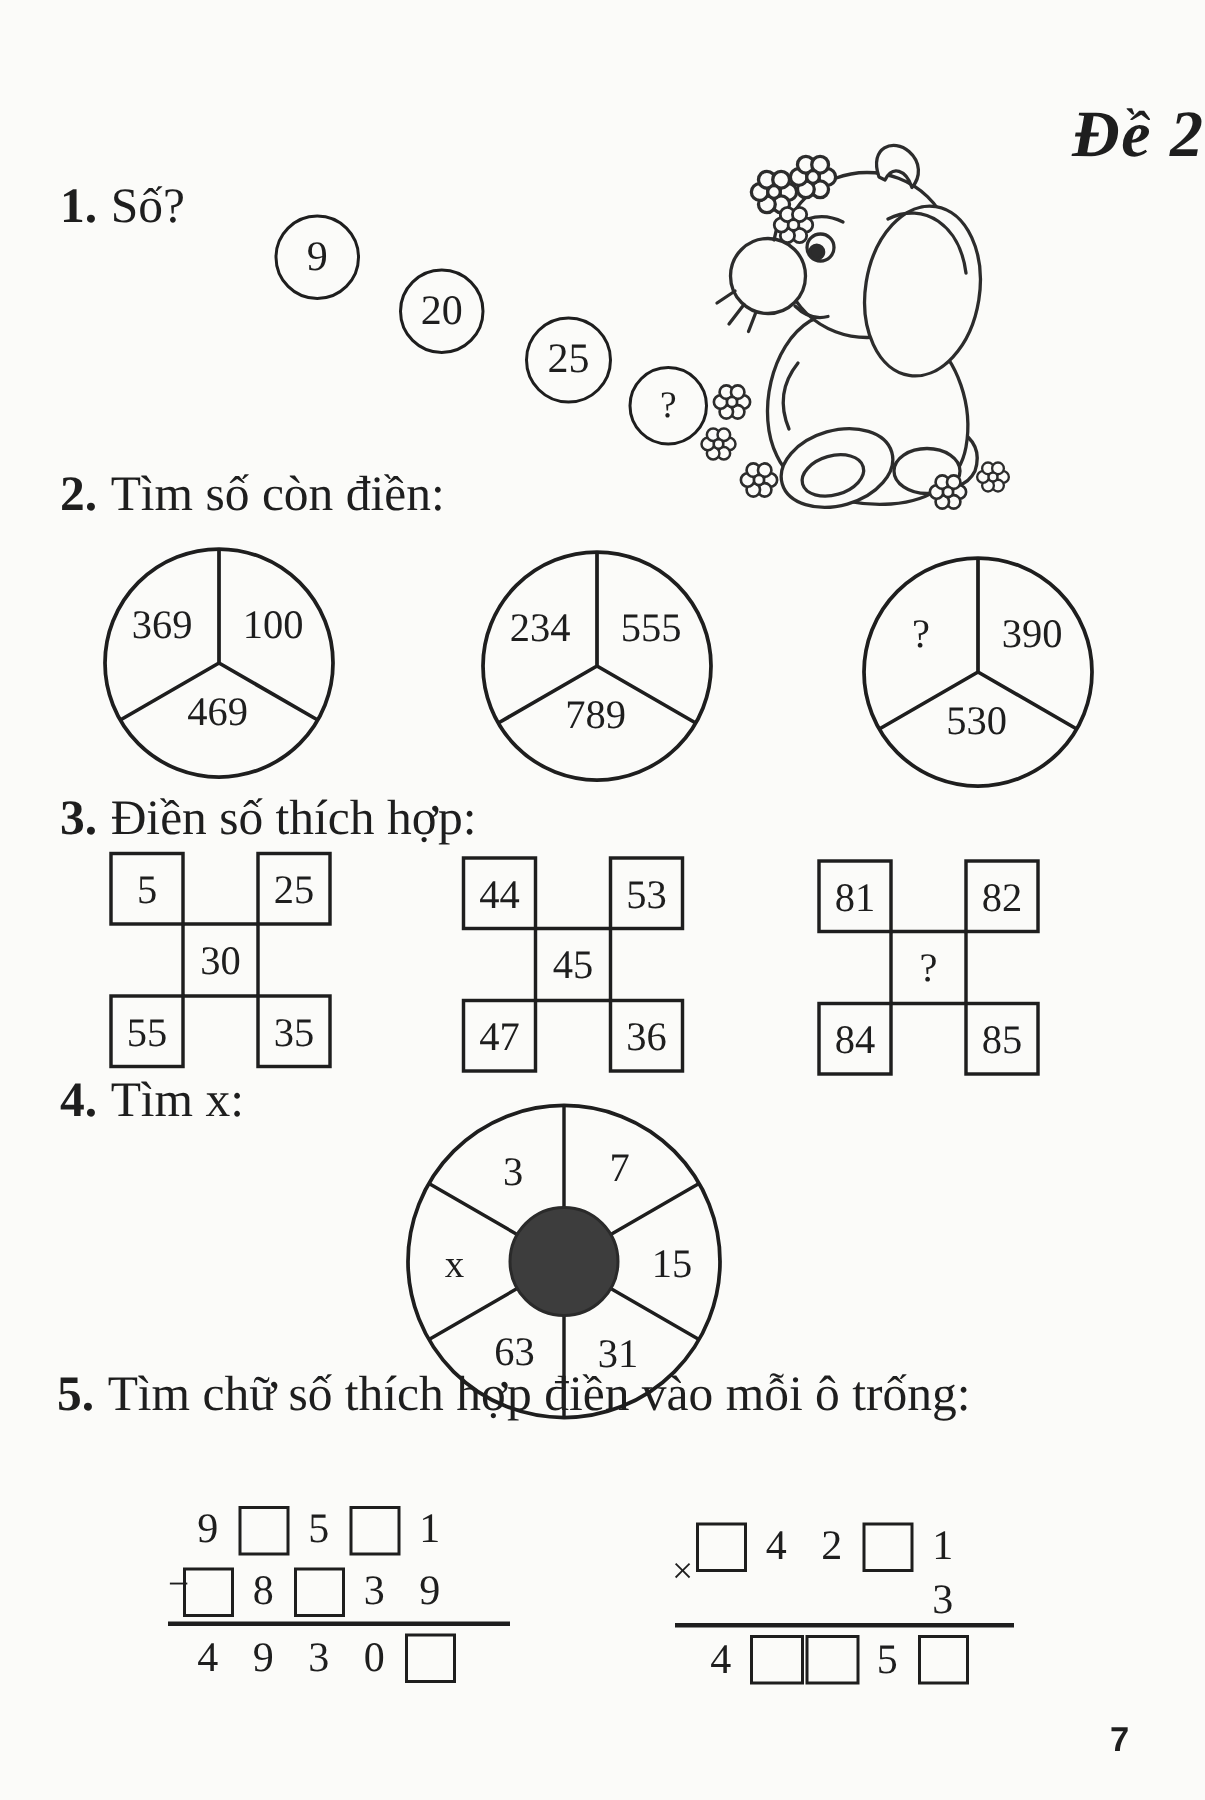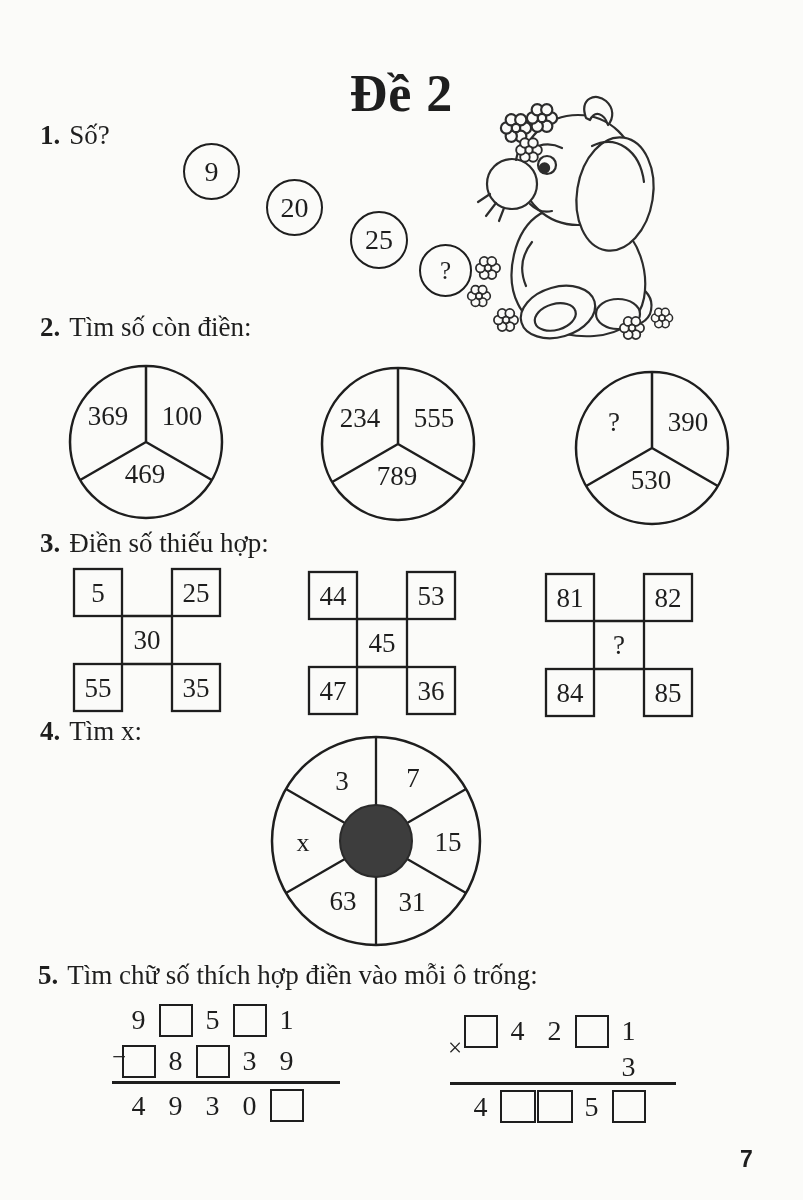--- a/index.html
+++ b/index.html
@@ -3,24 +3,24 @@
 <meta charset="utf-8">
 <style>
   html,body{margin:0;padding:0;}
   body{
     width:803px;height:1200px;position:relative;overflow:hidden;
     background:#fbfbf9;color:#1e1e1e;
     font-family:"Liberation Serif","DejaVu Serif",serif;
   }
   .abs{position:absolute;}
   .title{
-    position:absolute;top:64px;left:0;width:100%;text-align:center;
-    font-size:52px;font-weight:bold;letter-spacing:1px;
-  }
-  .plabel{position:absolute;font-size:27px;white-space:nowrap;}
+    position:absolute;top:64px;left:0;width:100%;text-align:right;
+    font-size:44px;font-weight:bold;font-style:italic;letter-spacing:1px;
+  }
+  .plabel{position:absolute;font-size:33px;white-space:nowrap;}
   .pnum{font-weight:bold;margin-right:9px;}
   .num-circle{
     position:absolute;border:2.5px solid #1e1e1e;border-radius:50%;
     display:flex;align-items:center;justify-content:center;font-size:28px;
   }
   svg text{font-family:"Liberation Serif","DejaVu Serif",serif;fill:#1e1e1e;}
   .arith{position:absolute;font-size:28px;}
   .arow{display:flex;align-items:center;}
   .acell{width:37px;height:42px;display:flex;align-items:center;justify-content:center;}
   .row2{height:40px;}
@@ -132,21 +132,21 @@
   <g stroke="#1e1e1e" fill="none" stroke-width="2.5">
     <circle cx="80" cy="81" r="76"></circle>
     <path d="M80,81 L80,5 M80,81 L14.2,119 M80,81 L145.8,119"></path>
   </g>
   <text x="42" y="64" text-anchor="middle" font-size="27">?</text>
   <text x="116" y="64" text-anchor="middle" font-size="27">390</text>
   <text x="79" y="122" text-anchor="middle" font-size="27">530</text>
 </svg>
 
 <div class="plabel" style="left:40px;top:528px">
-  <span class="pnum">3.</span><span>Điền số thiếu hợp:</span>
+  <span class="pnum">3.</span><span>Điền số thích hợp:</span>
 </div>
 
 <svg class="abs" style="left:70px;top:565px" width="155" height="150" viewBox="0 0 155 150">
   <g stroke="#1e1e1e" fill="none" stroke-width="2.3">
     <rect x="4" y="4" width="48" height="47"></rect>
     <rect x="102" y="4" width="48" height="47"></rect>
     <rect x="4" y="99" width="48" height="47"></rect>
     <rect x="102" y="99" width="48" height="47"></rect>
     <path d="M52,51 L102,51 M52,99 L102,99 M52,51 L52,99 M102,51 L102,99"></path>
   </g>
@@ -196,21 +196,21 @@
   <path d="M110,110 L110,6 M110,110 L200,58 M110,110 L200,162 M110,110 L110,214 M110,110 L20,162 M110,110 L20,58" fill="none" stroke="#1e1e1e" stroke-width="2.3"></path>
   <circle cx="110" cy="110" r="36" fill="#3d3d3d" stroke="#2a2a2a" stroke-width="2"></circle>
   <text x="76" y="59" text-anchor="middle" font-size="27">3</text>
   <text x="147" y="56" text-anchor="middle" font-size="27">7</text>
   <text x="182" y="120" text-anchor="middle" font-size="27">15</text>
   <text x="146" y="180" text-anchor="middle" font-size="27">31</text>
   <text x="77" y="179" text-anchor="middle" font-size="27">63</text>
   <text x="37" y="120" text-anchor="middle" font-size="26">x</text>
 </svg>
 
-<div class="plabel" style="left:38px;top:960px">
+<div class="plabel" style="left:38px;top:912px">
   <span class="pnum">5.</span><span>Tìm chữ số thích hợp điền vào mỗi ô trống:</span>
 </div>
 
 <div class="arith" style="left:120px;top:999px">
   <div class="sign" style="left:-8px;top:44px">−</div>
   <div class="arow">
     <span class="acell">9</span>
     <span class="acell">
         <span class="abox"></span>
       </span>

